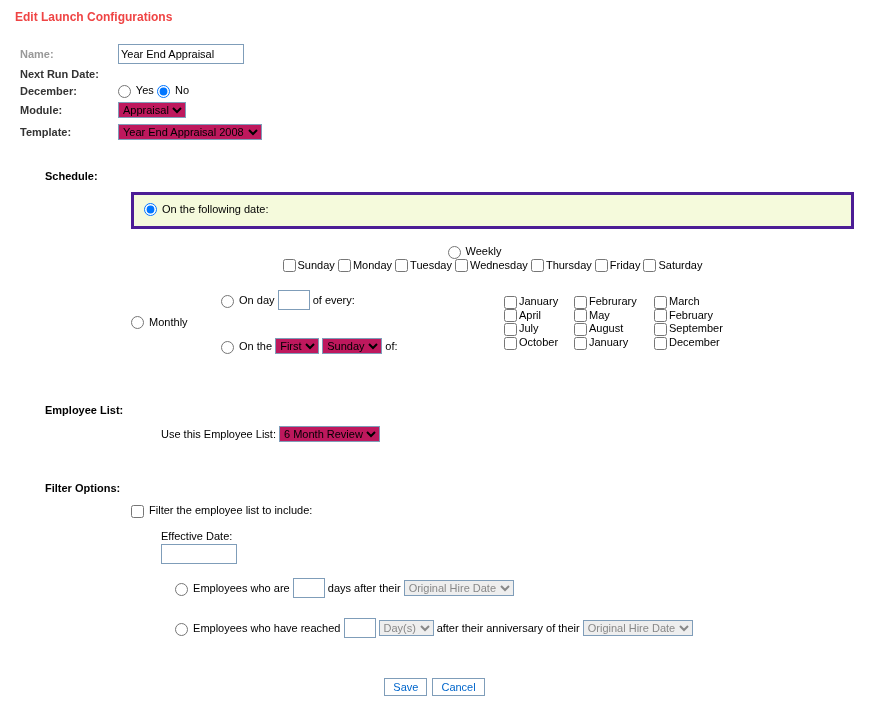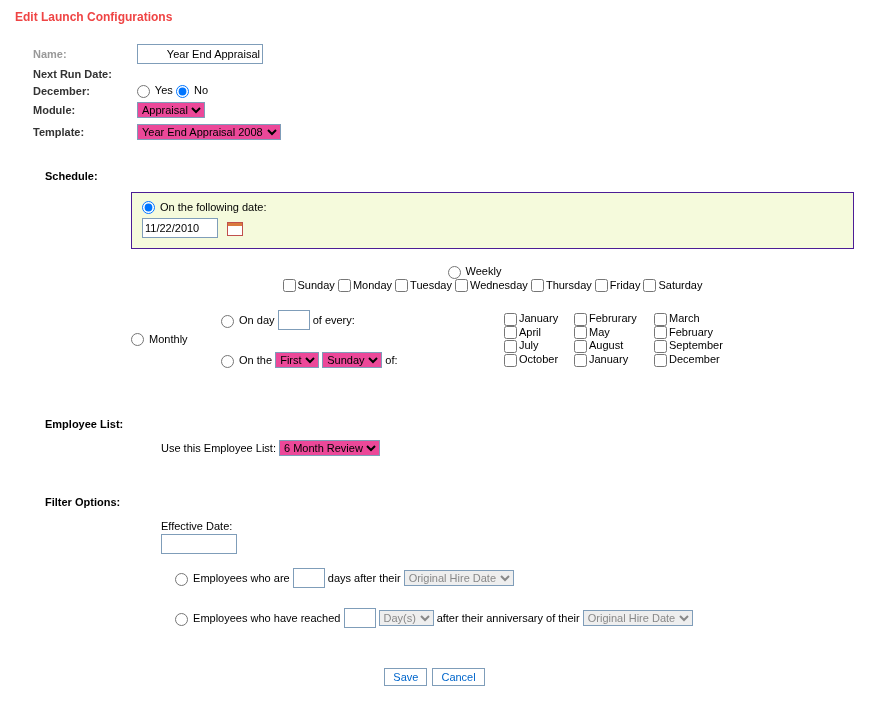--- a/index.html
+++ b/index.html
@@ -14,55 +14,54 @@
   .page-title {
     color: #ef4444;
     font-weight: bold;
     font-size: 12px;
     margin-bottom: 20px;
   }
   .form-row {
     display: flex;
     align-items: center;
     margin-bottom: 4px;
-    margin-left: 18px;
-    gap: 6px;
+    margin-left: 5px;
   }
   .label-col {
     width: 98px;
     font-weight: bold;
     color: #333;
   }
   .label-col.muted { color: #999; }
   input[type="text"].std {
     border: 1px solid #7f9db9;
     font-family: Verdana, Arial, sans-serif;
     font-size: 11px;
     padding: 1px 2px;
     height: 16px;
   }
   select.std {
     border: 1px solid #7f9db9;
     font-family: Verdana, Arial, sans-serif;
     font-size: 11px;
-    background: #ec4899;
+    background: #be185d;
   }
   .section-label {
     font-weight: bold;
     margin-left: 30px;
     margin-top: 30px;
     margin-bottom: 10px;
   }
   .schedule-box {
     margin-left: 116px;
     margin-right: 0;
   }
   .highlight {
     background: #f5fadc;
-    border: 1px solid #4c1d95;
+    border: 3px solid #4c1d95;
     padding: 8px 10px 10px 10px;
   }
   .cal-icon {
     display: inline-block;
     width: 14px;
     height: 12px;
     border: 1px solid #c0504d;
     position: relative;
     vertical-align: middle;
     margin-left: 6px;
@@ -92,21 +91,21 @@
   .radio-col { width: 90px; }
   .month-grid {
     display: grid;
     grid-template-columns: 70px 80px 90px;
     margin-left: auto;
     margin-right: 110px;
   }
   .monthly-sub {
     display: flex;
     flex-direction: column;
-    gap: 22px;
+    gap: 28px;
   }
   input[type="radio"], input[type="checkbox"] {
     margin: 0 2px 0 0;
     vertical-align: middle;
   }
   .small-num { width: 26px; }
   .buttons {
     text-align: center;
     margin-top: 40px;
   }
@@ -127,21 +126,21 @@
   .indent2 { margin-left: 14px; margin-top: 14px; }
   select.disabled-look { color: #888; background: #eee; }
 </style>
 </head>
 <body>
 
 <div class="page-title">Edit Launch Configurations</div>
 
 <div class="form-row">
   <div class="label-col muted">Name:</div>
-  <input type="text" class="std" style="width: 120px; text-align: right;" value="Year End Appraisal">
+  <input type="text" class="std" style="width: 120px;" value="Year End Appraisal">
 </div>
 
 <div class="form-row">
   <div class="label-col">Next Run Date:</div>
 </div>
 
 <div class="form-row">
   <div class="label-col">December:</div>
   <div>
     <input type="radio" name="enabled" style="">
@@ -165,24 +164,20 @@
   </select>
 </div>
 
 <div class="section-label">Schedule:</div>
 
 <div class="schedule-box">
   <div class="highlight">
     <div>
       <input type="radio" name="sched" checked="" style="">
       <span>On the following date:</span>
-    </div>
-    <div style="margin-top:4px">
-      <input type="text" class="std" style="width: 70px;" value="11/22/2010">
-      <span class="cal-icon"></span>
     </div>
   </div>
 
   <div class="weekly-row">
     <div class="radio-col">
       <input type="radio" name="sched" style="">
       <span>Weekly</span>
     </div>
     <div>
       <label><input type="checkbox" style=""><span>Sunday</span></label>
@@ -240,20 +235,24 @@
 <div style="margin-left:146px">
   <span>Use this Employee List:</span>
   <select class="std">
     <option>6 Month Review</option>
   </select>
 </div>
 
 <div class="section-label" style="margin-top:40px">Filter Options:</div>
 
 <div class="filter-block">
+  <div>
+    <input type="checkbox" style="">
+    <span>Filter the employee list to include:</span>
+  </div>
   <div class="indent1">
     <span>Effective Date:</span><br>
     <input type="text" class="std" style="width: 70px; margin-top: 2px;" value="">
   </div>
   <div class="indent1">
     <div class="indent2">
       <input type="radio" name="filt" style="">
       <span>Employees who are</span>
       <input type="text" class="std small-num" value="" style="">
       <span>days after their</span>

